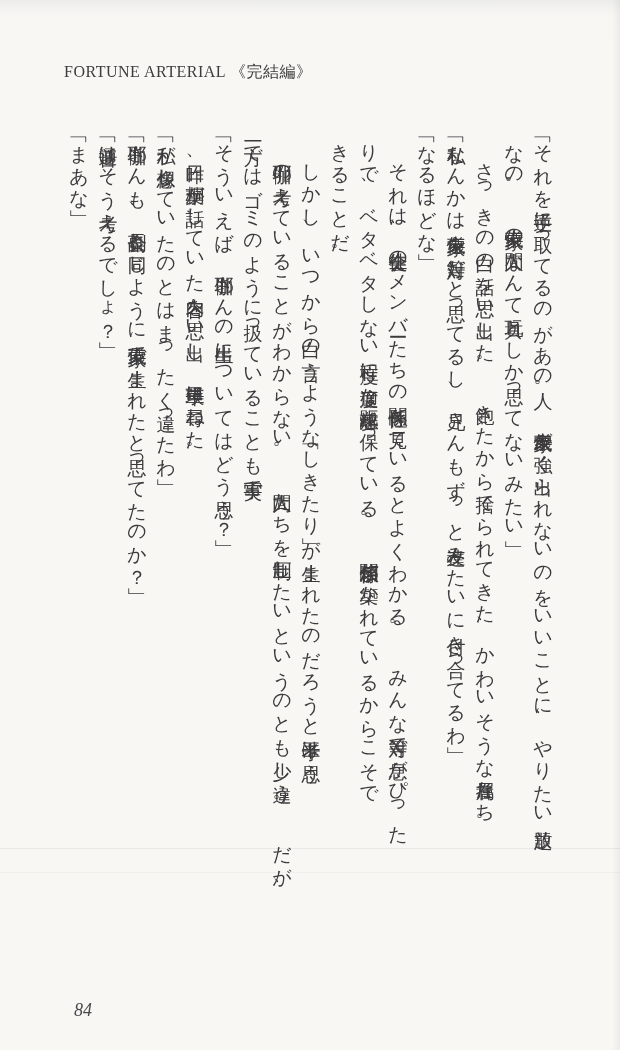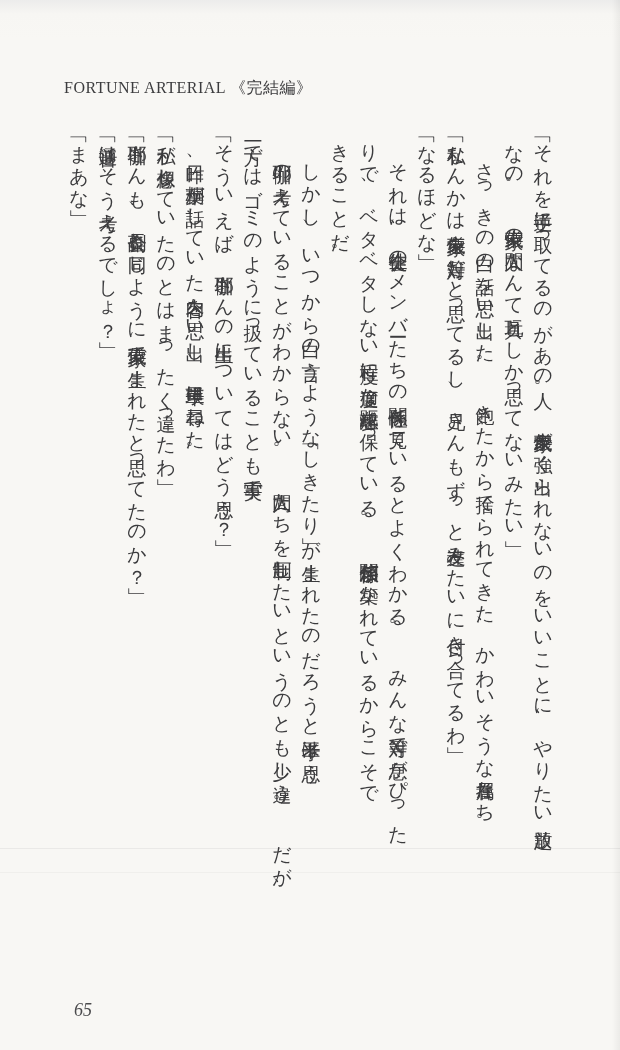--- a/index.html
+++ b/index.html
@@ -19,21 +19,20 @@
   .scanline.l1{top:848px;}
   .scanline.l2{top:872px;opacity:.6;}
   .edge-shadow{
     position:absolute;top:0;right:0;width:8px;height:1050px;
     background:linear-gradient(270deg, rgba(0,0,0,0.05), rgba(0,0,0,0));
   }
   .header{
     position:absolute;left:64px;top:62px;
     font-size:16px;letter-spacing:0.5px;color:#3c3c3e;
     white-space:nowrap;
-    margin-top:16px;
   }
   .text-main{
     position:absolute;top:131px;right:62px;height:840px;
     writing-mode:vertical-rl;
     font-size:19px;line-height:29px;
     color:#3b3b3d;
     letter-spacing:0.5px;
   }
   .tcol{white-space:nowrap;}
   .page-number{
@@ -64,14 +63,14 @@
     <div class="tcol">　伽耶の考えていることがわからない。　人間たちを制圧したいというのとも少し違う。　だが、</div>
     <div class="tcol">一方ではゴミのように扱っていることも事実で。</div>
     <div class="tcol">「そういえば、伽耶さんの出生についてはどう思う？」</div>
     <div class="tcol">　昨日、桐葉が話していた内容を思い出し、瑛里華に尋ねた。</div>
     <div class="tcol">「私が想像していたのとはまったく違ったわ」</div>
     <div class="tcol">「伽耶さんも、副会長と同じように東儀家で生まれたと思ってたのか？」</div>
     <div class="tcol">「普通はそう考えるでしょ？」</div>
     <div class="tcol">「まあな」</div>
   </div>
 
-  <div class="page-number">65</div>
+  <div class="page-number">84</div>
 </div>
 
 </body></html>

